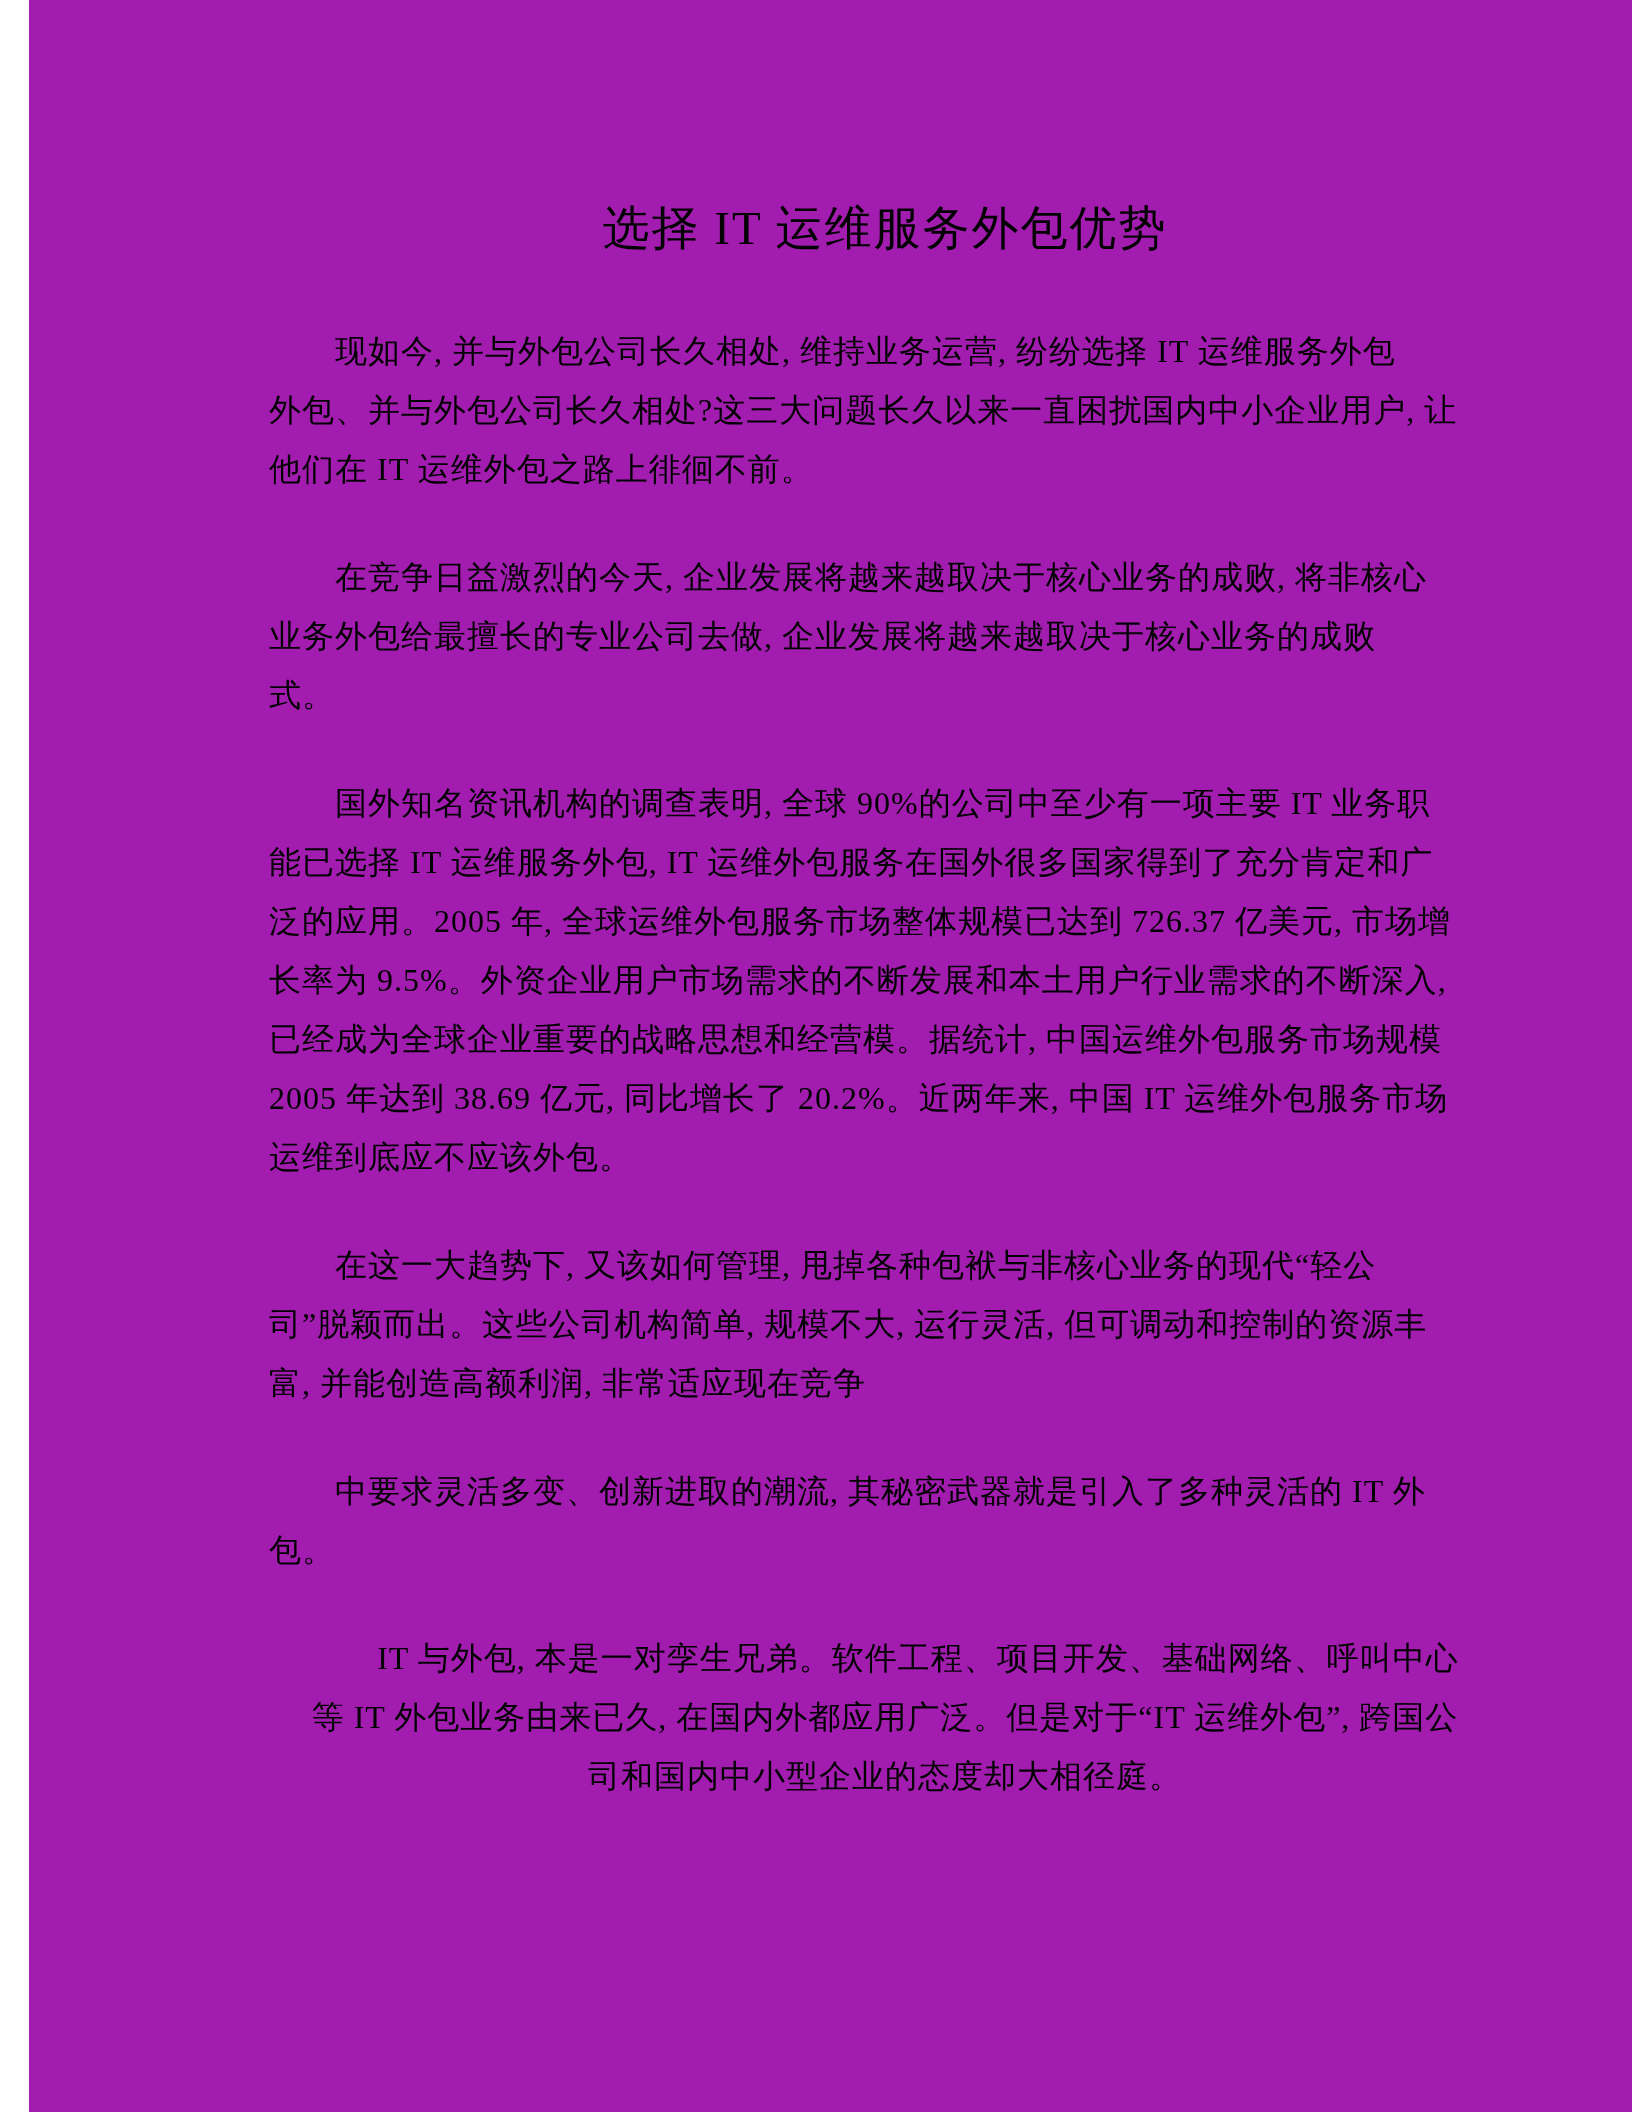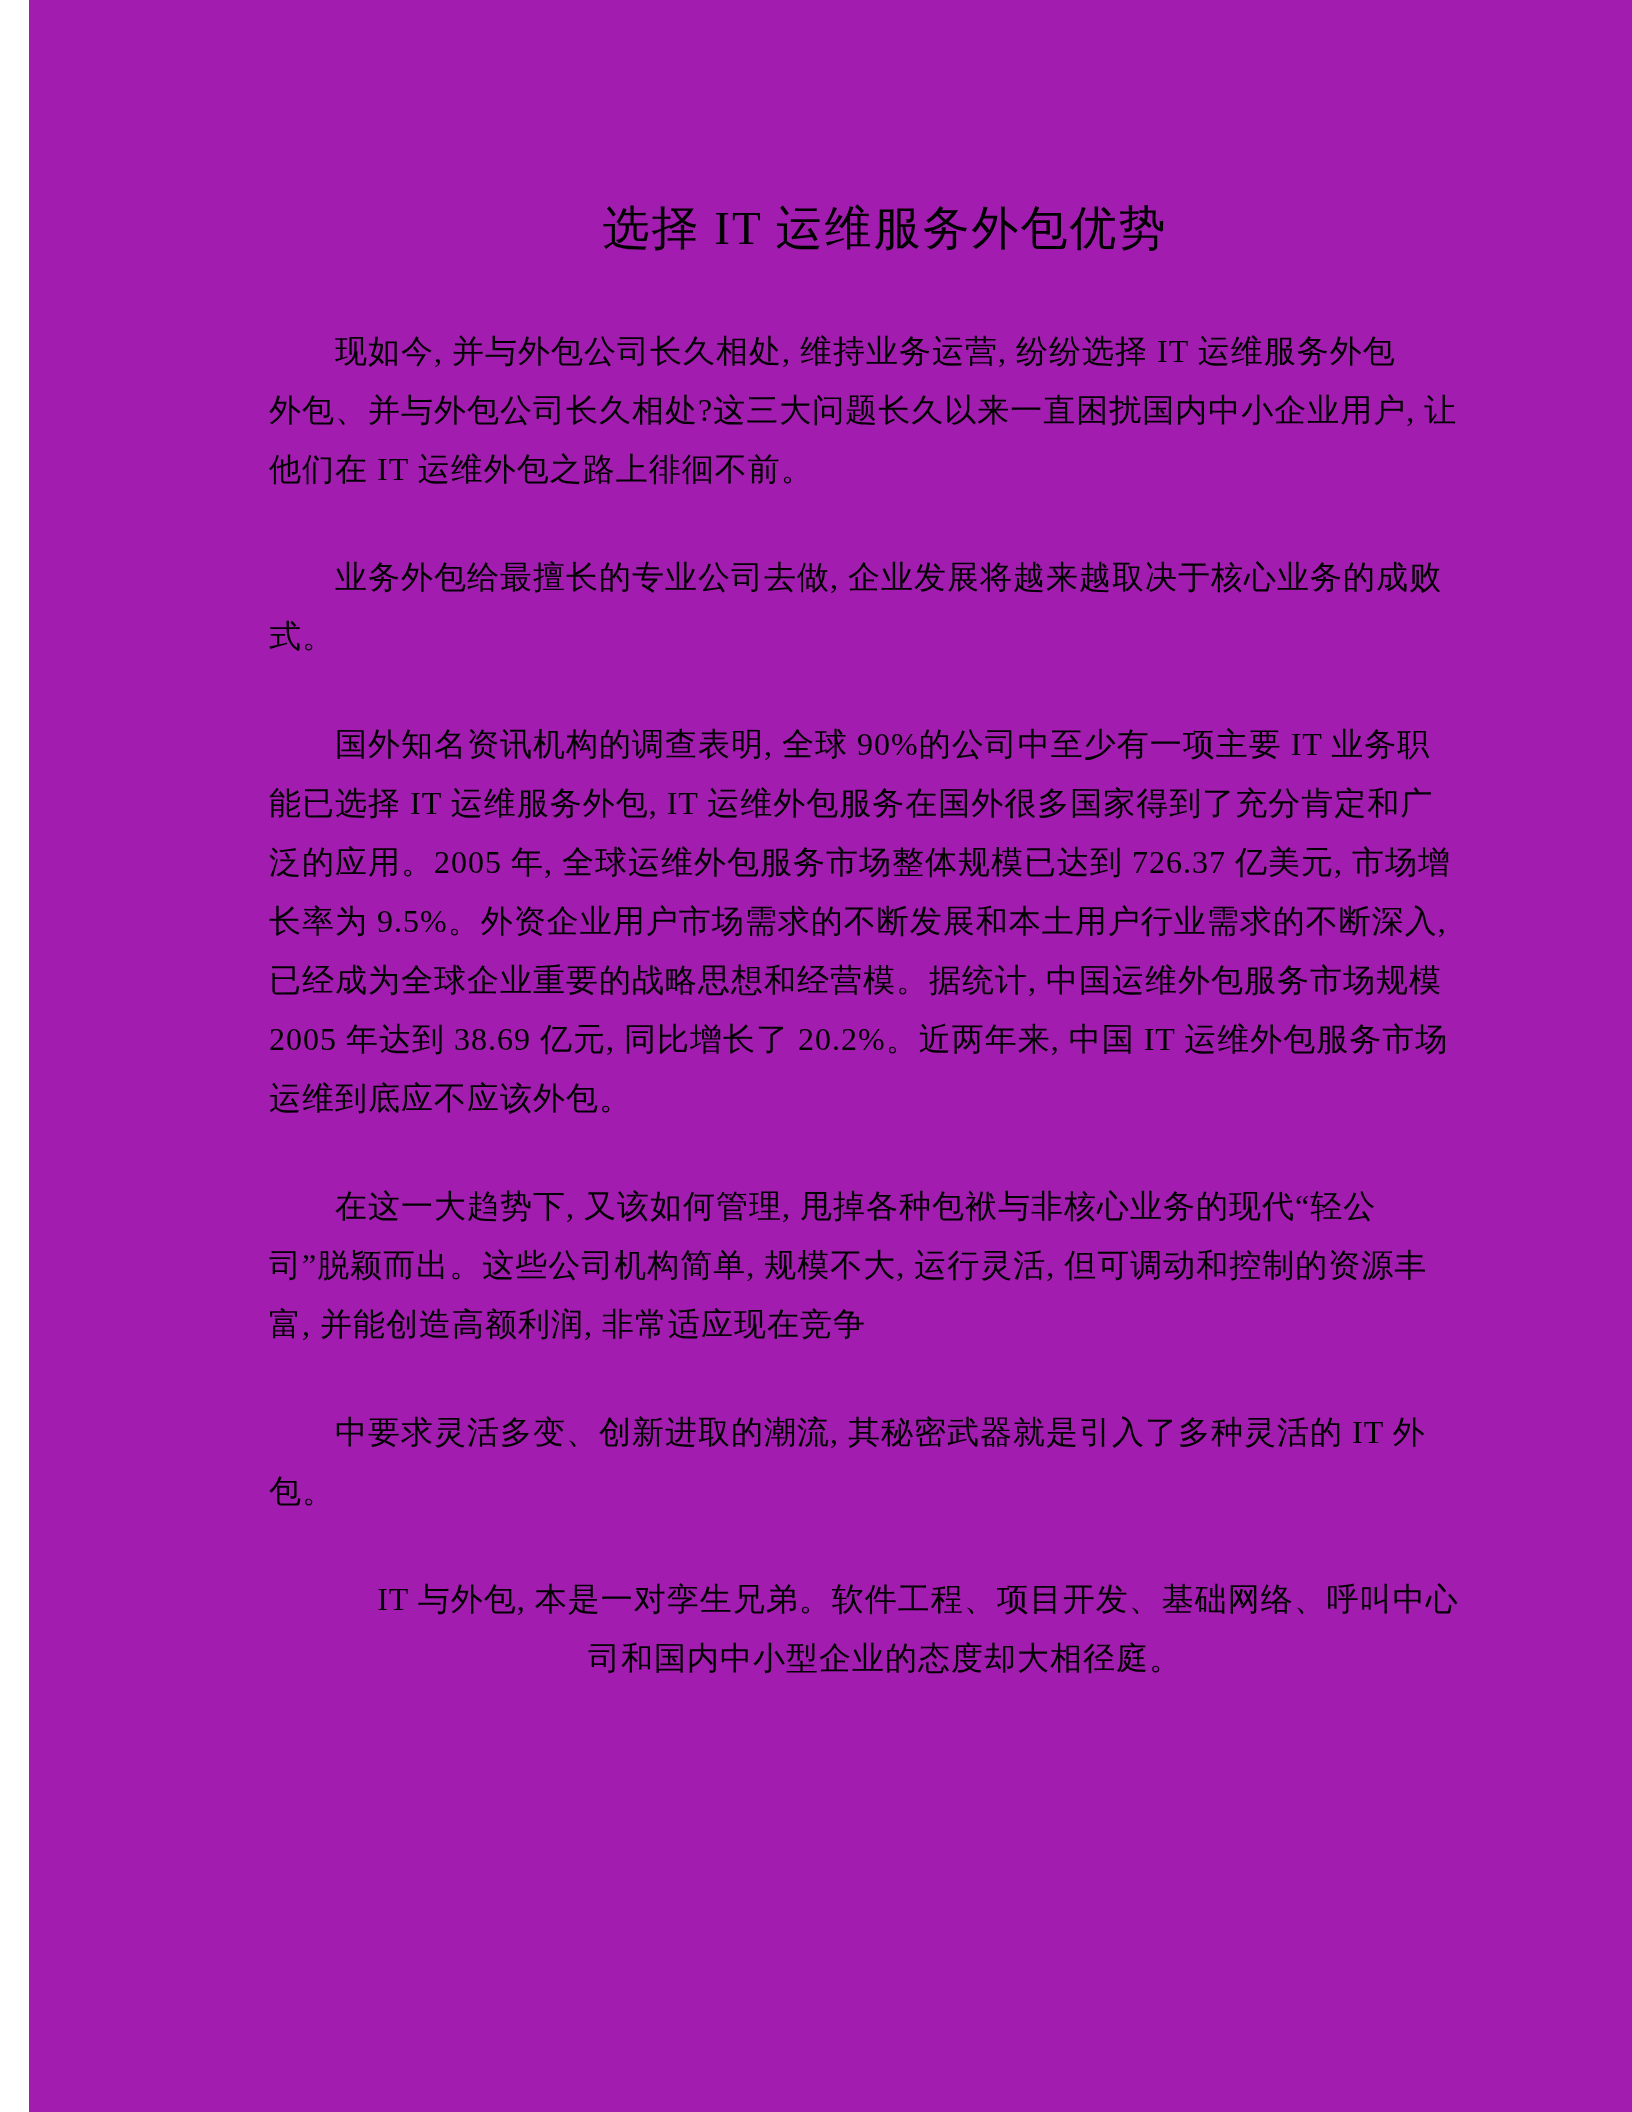--- a/index.html
+++ b/index.html
@@ -55,20 +55,21 @@
 
 <div class="page">
   <h1 class="doc-title">选择 IT 运维服务外包优势</h1>
   <div class="doc-body" id="doc-body">
       <div class="para">
         <div class="line">现如今, 并与外包公司长久相处, 维持业务运营, 纷纷选择 IT 运维服务外包</div>
         <div class="line">外包、并与外包公司长久相处?这三大问题长久以来一直困扰国内中小企业用户, 让</div>
         <div class="line">他们在 IT 运维外包之路上徘徊不前。</div>
       </div>
       <div class="para">
+        <div class="line">在竞争日益激烈的今天, 企业发展将越来越取决于核心业务的成败, 将非核心</div>
         <div class="line">业务外包给最擅长的专业公司去做, 企业发展将越来越取决于核心业务的成败</div>
         <div class="line">式。</div>
       </div>
       <div class="para">
         <div class="line">国外知名资讯机构的调查表明, 全球 90%的公司中至少有一项主要 IT 业务职</div>
         <div class="line">能已选择 IT 运维服务外包, IT 运维外包服务在国外很多国家得到了充分肯定和广</div>
         <div class="line">泛的应用。2005 年, 全球运维外包服务市场整体规模已达到 726.37 亿美元, 市场增</div>
         <div class="line">长率为 9.5%。外资企业用户市场需求的不断发展和本土用户行业需求的不断深入,</div>
         <div class="line">已经成为全球企业重要的战略思想和经营模。据统计, 中国运维外包服务市场规模</div>
         <div class="line">2005 年达到 38.69 亿元, 同比增长了 20.2%。近两年来, 中国 IT 运维外包服务市场</div>
@@ -78,16 +79,17 @@
         <div class="line">在这一大趋势下, 又该如何管理, 甩掉各种包袱与非核心业务的现代“轻公</div>
         <div class="line">司”脱颖而出。这些公司机构简单, 规模不大, 运行灵活, 但可调动和控制的资源丰</div>
         <div class="line">富, 并能创造高额利润, 非常适应现在竞争</div>
       </div>
       <div class="para">
         <div class="line">中要求灵活多变、创新进取的潮流, 其秘密武器就是引入了多种灵活的 IT 外</div>
         <div class="line">包。</div>
       </div>
       <div class="para">
         <div class="line">IT 与外包, 本是一对孪生兄弟。软件工程、项目开发、基础网络、呼叫中心</div>
+        <div class="line">等 IT 外包业务由来已久, 在国内外都应用广泛。但是对于“IT 运维外包”, 跨国公</div>
         <div class="line">司和国内中小型企业的态度却大相径庭。</div>
       </div>
     </div>
 </div>
 
 </body></html>

